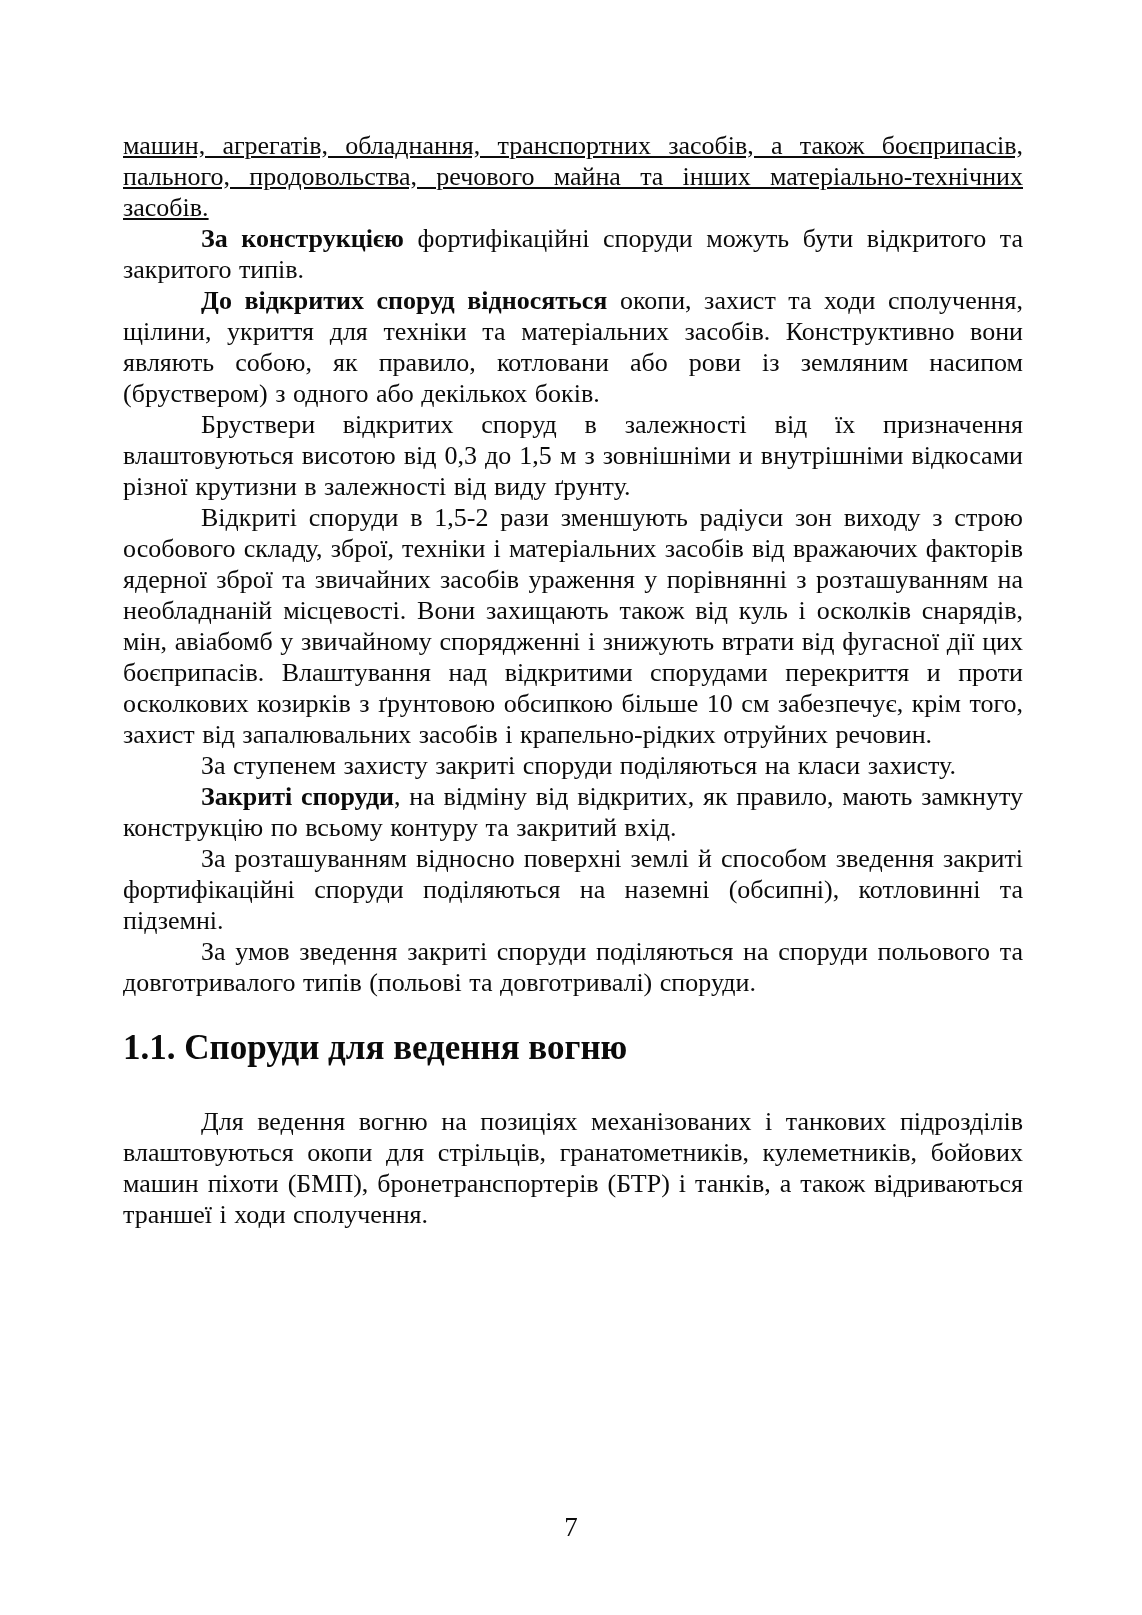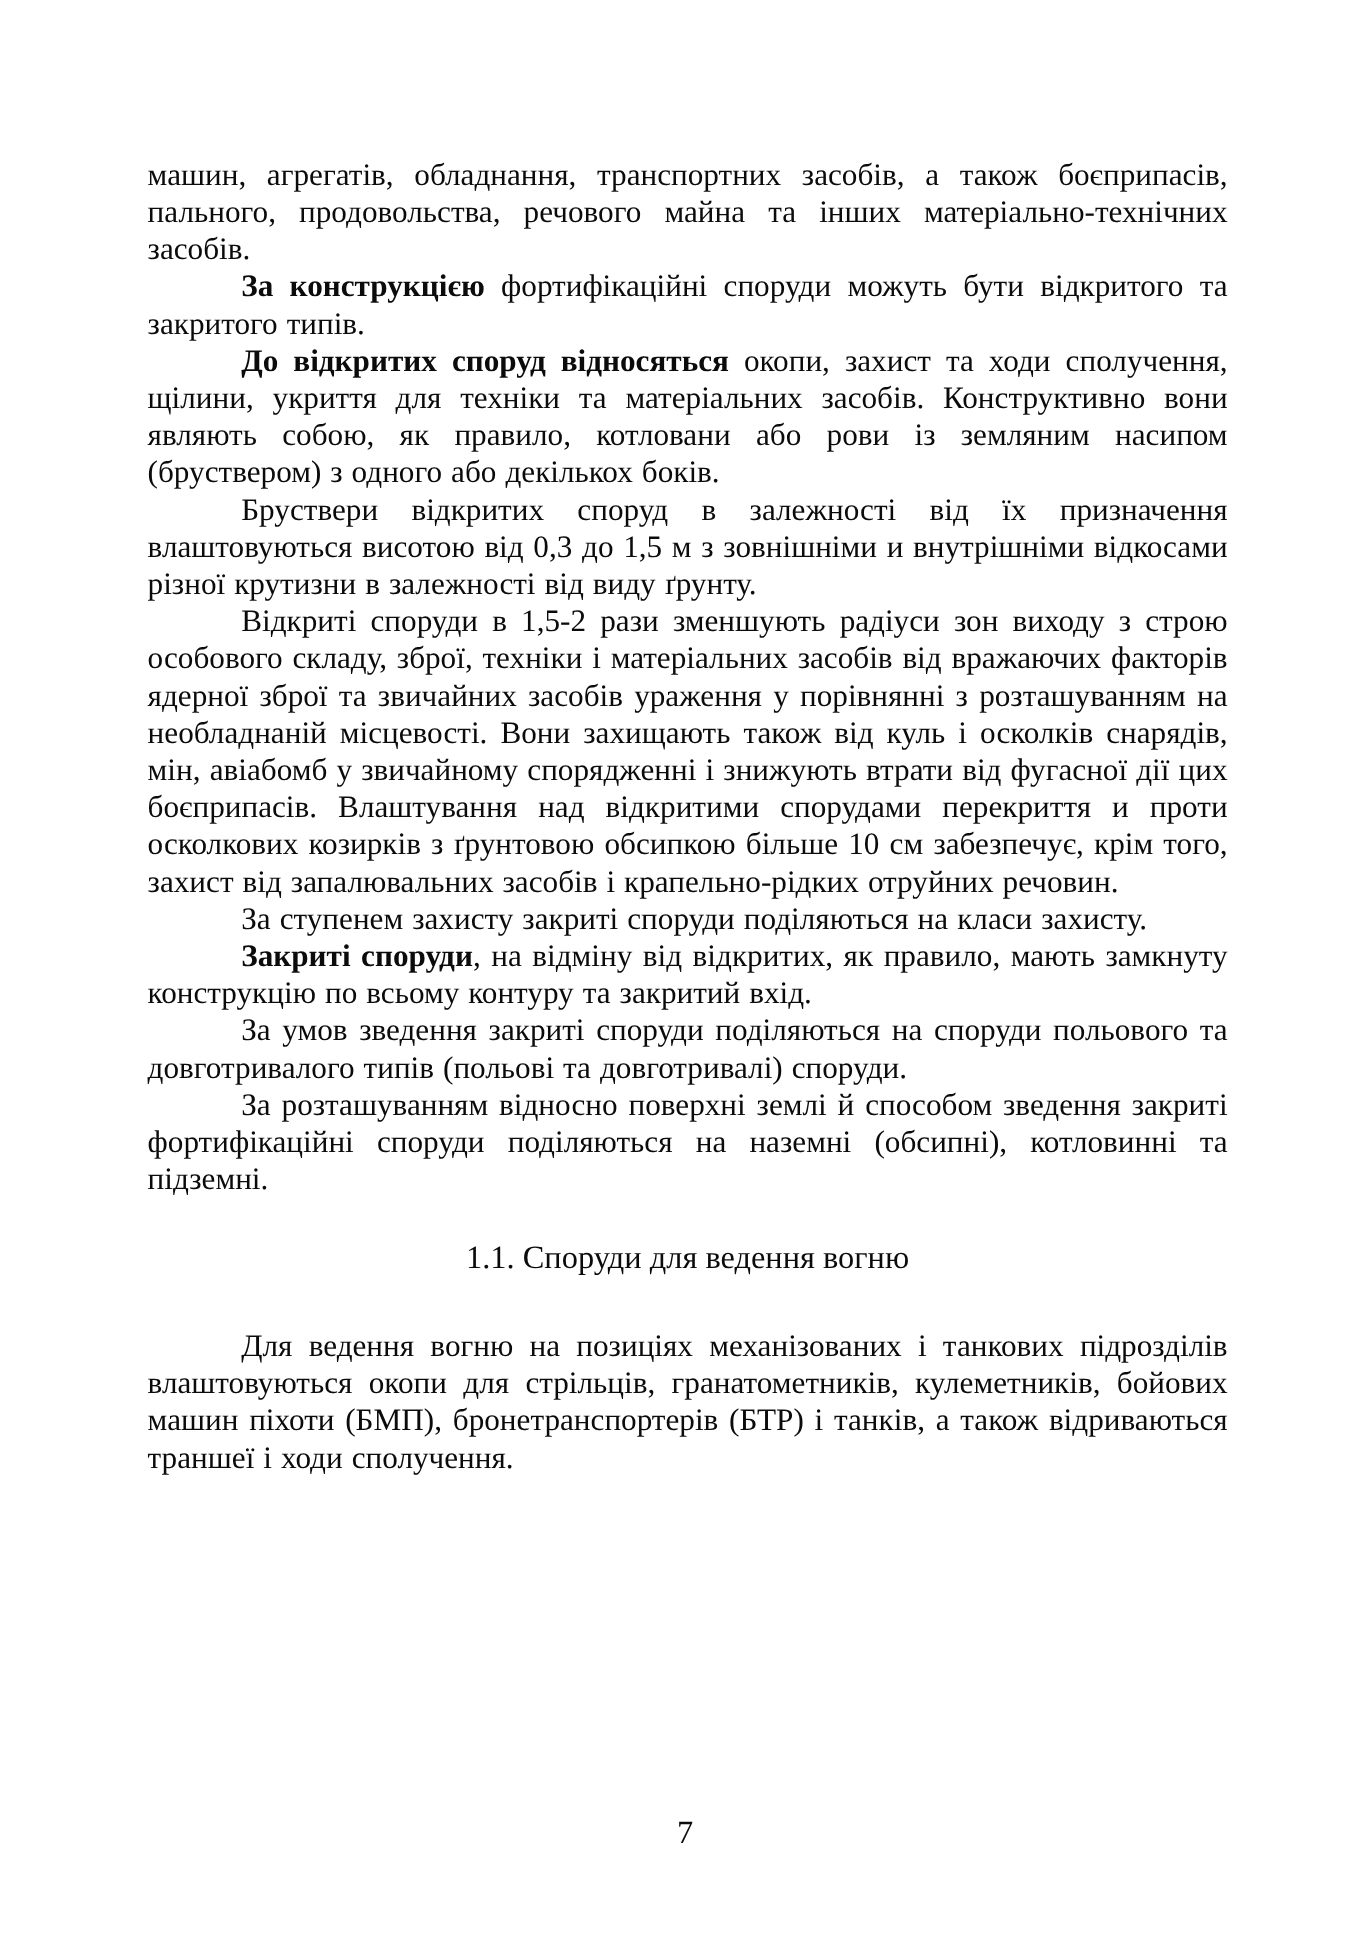--- a/index.html
+++ b/index.html
@@ -26,30 +26,30 @@
     margin: 0;
     padding: 0;
     font-size: 26px;
     line-height: 31px;
     text-align: justify;
     text-indent: 78px;
     word-spacing: 1px;
   }
   .text-block p.noindent {
     text-indent: 0;
+    text-decoration: underline;
   }
   .lead {
     font-weight: bold;
   }
   .heading {
     margin: 34px 0 42px 0;
-    font-size: 27px;
+    font-size: 35px;
     line-height: 32px;
-    font-weight: normal;
-    text-align: center;
+    font-weight: bold;
     text-indent: 0;
   }
   .page-number {
     position: absolute;
     top: 1512px;
     left: 0;
     width: 100%;
     text-align: center;
     font-size: 27px;
     line-height: 31px;
@@ -69,23 +69,23 @@
 
     <p><span>Бруствери відкритих споруд в залежності від їх призначення влаштовуються висотою від 0,3 до 1,5 м з зовнішніми и внутрішніми відкосами різної крутизни в залежності від виду ґрунту.</span></p>
 
 
     <p><span>Відкриті споруди в 1,5-2 рази зменшують радіуси зон виходу з строю особового складу, зброї, техніки і матеріальних засобів від вражаючих факторів ядерної зброї та звичайних засобів ураження у порівнянні з розташуванням на необладнаній місцевості. Вони захищають також від куль і осколків снарядів, мін, авіабомб у звичайному спорядженні і знижують втрати від фугасної дії цих боєприпасів. Влаштування над відкритими спорудами перекриття и проти осколкових козирків з ґрунтовою обсипкою більше 10 см забезпечує, крім того, захист від запалювальних засобів і крапельно-рідких отруйних речовин.</span></p>
 
     <p><span>За ступенем захисту закриті споруди поділяються на класи захисту.</span></p>
 
     <p><span class="lead">Закриті споруди</span><span>, на відміну від відкритих, як правило, мають замкнуту конструкцію по всьому контуру та закритий вхід.</span></p>
 
+    <p><span>За розташуванням відносно поверхні землі й способом зведення закриті фортифікаційні споруди поділяються на наземні (обсипні), котловинні та підземні.</span></p>
+
     <p><span>За умов зведення закриті споруди поділяються на споруди польового та довготривалого типів (польові та довготривалі) споруди.</span></p>
-
-    <p><span>За розташуванням відносно поверхні землі й способом зведення закриті фортифікаційні споруди поділяються на наземні (обсипні), котловинні та підземні.</span></p>
 
 
 
     <h2 class="heading">1.1. Споруди для ведення вогню</h2>
 
     <p><span>Для ведення вогню на позиціях механізованих і танкових підрозділів влаштовуються окопи для стрільців, гранатометників, кулеметників, бойових машин піхоти (БМП), бронетранспортерів (БТР) і танків, а також відриваються траншеї і ходи сполучення.</span></p>
 
   </div>
 
   <div class="page-number">7</div>

